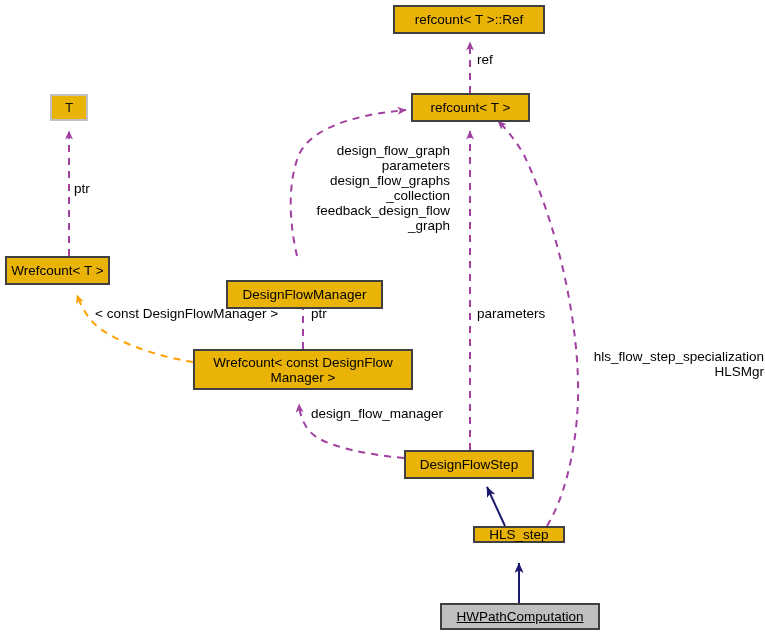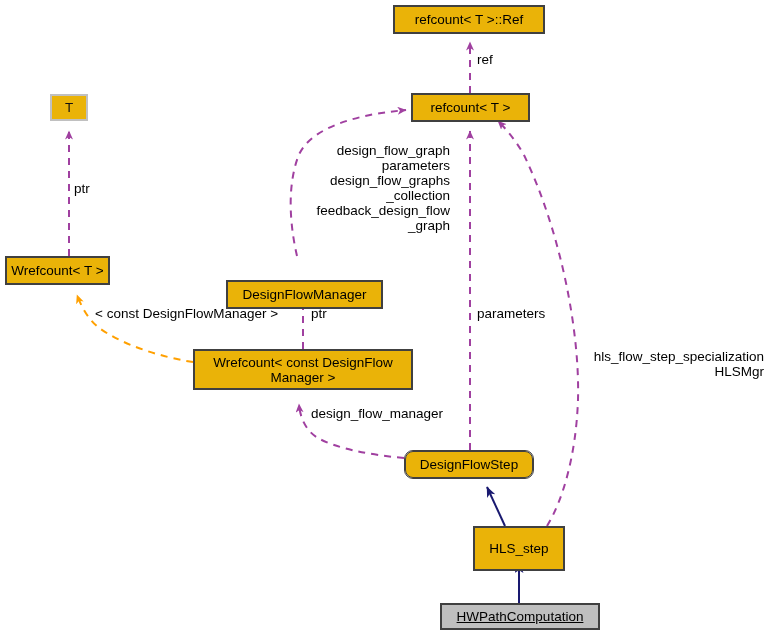--- a/index.html
+++ b/index.html
@@ -100,23 +100,23 @@
 
 <div class="node faint" style="left:51px; top:95px; width:36px; height:25px;">T</div>
 
 <div class="node" style="left:6px; top:257px; width:103px; height:27px;">Wrefcount&lt; T &gt;</div>
 
 <div class="node" style="left:227px; top:257px; width:155px; height:27px;margin-top:24px;">DesignFlowManager</div>
 
 <div class="node" style="left:194px; top:350px; width:218px; height:39px;">Wrefcount&lt; const DesignFlow
 Manager &gt;</div>
 
-<div class="node" style="left:405px; top:451px; width:128px; height:27px;border-radius:8px;">DesignFlowStep</div>
+<div class="node" style="left:405px; top:451px; width:128px; height:27px;">DesignFlowStep</div>
 
-<div class="node" style="left:474px; top:527px; width:90px; height:43px;">HLS_step</div>
+<div class="node" style="left:474px; top:527px; width:90px; height:15px;">HLS_step</div>
 
 <div class="node filled" style="left:441px; top:604px; width:158px; height:25px;text-decoration:underline;">HWPathComputation</div>
 
 <div class="edge-label left-align" style="left:477px; top:52px;">ref</div>
 
 <div class="edge-label left-align" style="left:74px; top:181px;">ptr</div>
 
 <div class="edge-label" style="left:302px; top:143px; width:148px;">design_flow_graph
 parameters
 design_flow_graphs

